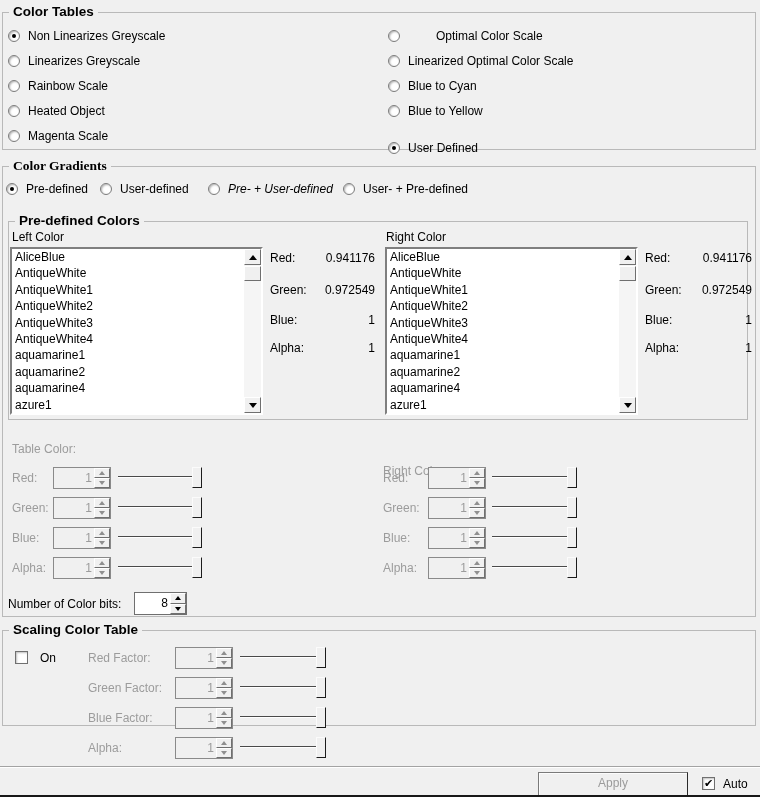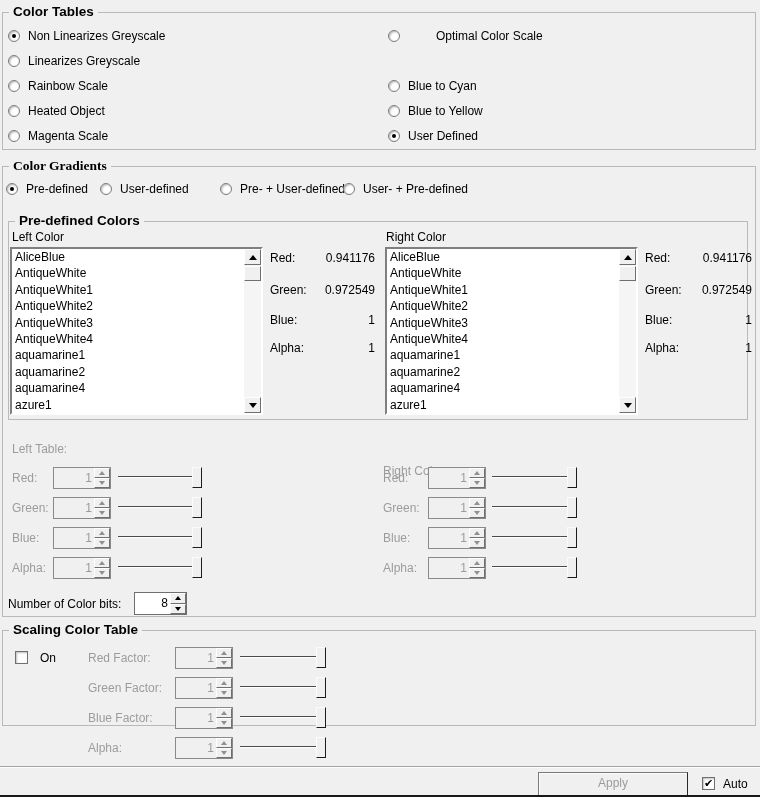--- a/index.html
+++ b/index.html
@@ -69,46 +69,50 @@
   </div>
   <div class="radio-row" style="left:8px;top:129px;">
     <span class="radio"></span>
     <span class="rlab">Magenta Scale</span>
   </div>
 
   <div class="radio-row" style="left:388px;top:29px;gap:36px;">
     <span class="radio"></span>
     <span class="rlab">Optimal Color Scale</span>
   </div>
+  <div class="radio-row" style="left:388px;top:54px;">
+    <span class="radio"></span>
+    <span class="rlab">Linearized Optimal Color Scale</span>
+  </div>
   <div class="radio-row" style="left:388px;top:79px;">
     <span class="radio"></span>
     <span class="rlab">Blue to Cyan</span>
   </div>
   <div class="radio-row" style="left:388px;top:104px;">
     <span class="radio"></span>
     <span class="rlab">Blue to Yellow</span>
   </div>
-  <div class="radio-row" style="left:388px;top:129px;">
+  <div class="radio-row" style="left:388px;top:141px;">
     <span class="radio on"></span>
     <span class="rlab">User Defined</span>
   </div>
 
   <div class="group" style="left:2px;top:166px;width:754px;height:451px;font-family:Liberation Serif, serif;">
     <span class="legend">Color Gradients</span>
   </div>
 
   <div class="radio-row" style="left:6px;top:182px;">
     <span class="radio on"></span>
     <span class="rlab">Pre-defined</span>
   </div>
   <div class="radio-row" style="left:100px;top:182px;">
     <span class="radio"></span>
     <span class="rlab">User-defined</span>
   </div>
-  <div class="radio-row" style="left:220px;top:182px;">
+  <div class="radio-row" style="left:208px;top:182px;font-style:italic;">
     <span class="radio"></span>
     <span class="rlab">Pre- + User-defined</span>
   </div>
   <div class="radio-row" style="left:343px;top:182px;">
     <span class="radio"></span>
     <span class="rlab">User- + Pre-defined</span>
   </div>
 
   <div class="group" style="left:8px;top:221px;width:740px;height:199px;">
     <span class="legend">Pre-defined Colors</span>
@@ -190,21 +194,21 @@
   <div class="chan" style="left:645px;top:313px;width:107px;">
     <span>Blue:</span>
     <span>1</span>
   </div>
   <div class="chan" style="left:645px;top:341px;width:107px;">
     <span>Alpha:</span>
     <span>1</span>
   </div>
 
 
-  <span class="lab gray" style="left:12px;top:442px;">Left Table:</span>
+  <span class="lab gray" style="left:12px;top:442px;">Table Color:</span>
 
   <span class="lab gray" style="left:12px;top:471px;">Red:</span>
   <div class="spin dis" style="left:53px;top:467px;width:58px;">
     <div class="sval">1</div>
     <div class="sbtns">
         <div class="sb">
           <i class="stu"></i>
         </div>
         <div class="sb">
           <i class="std"></i>

